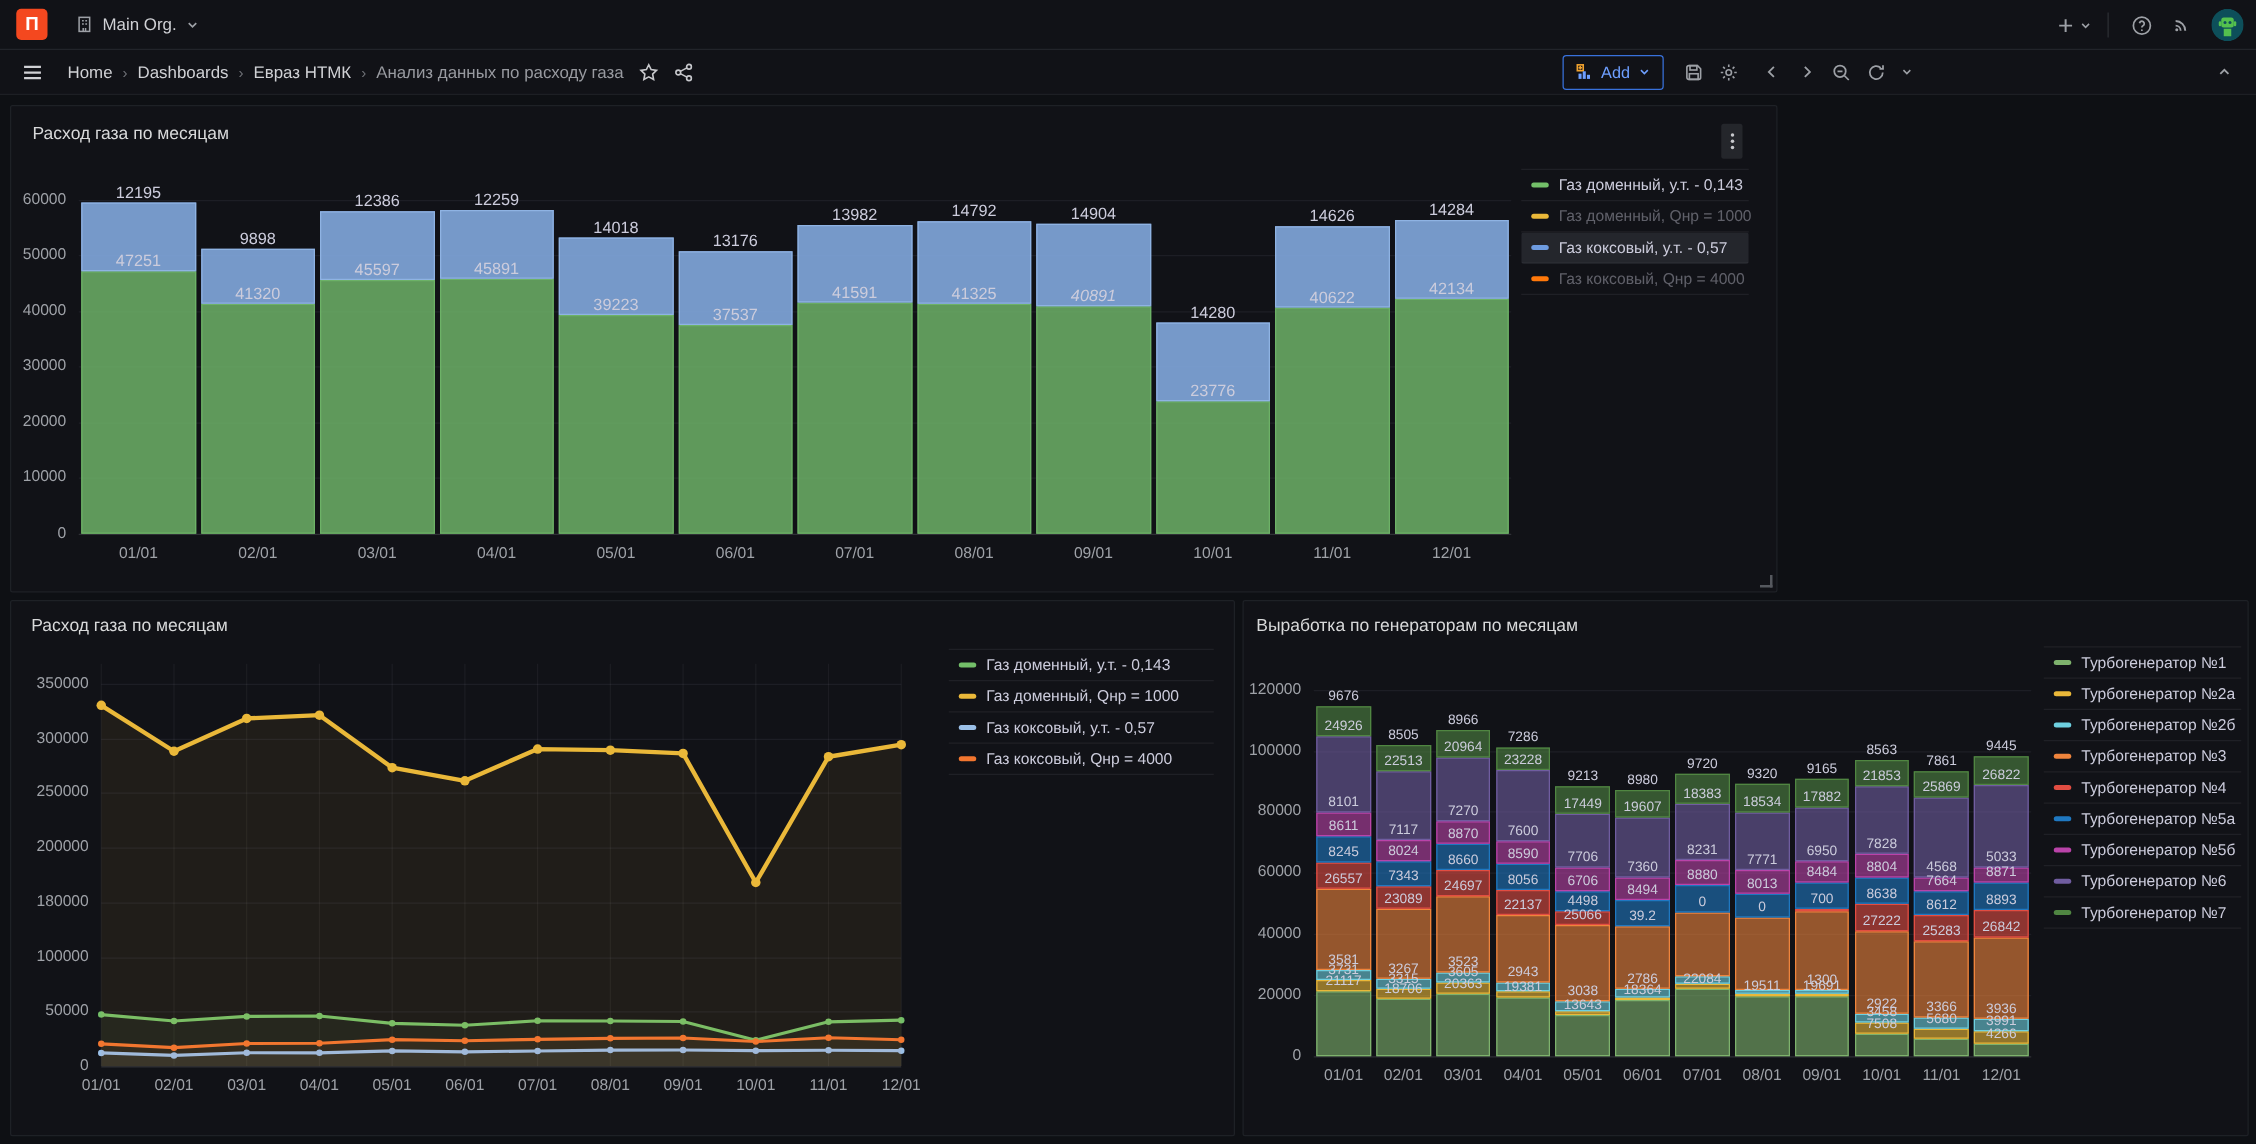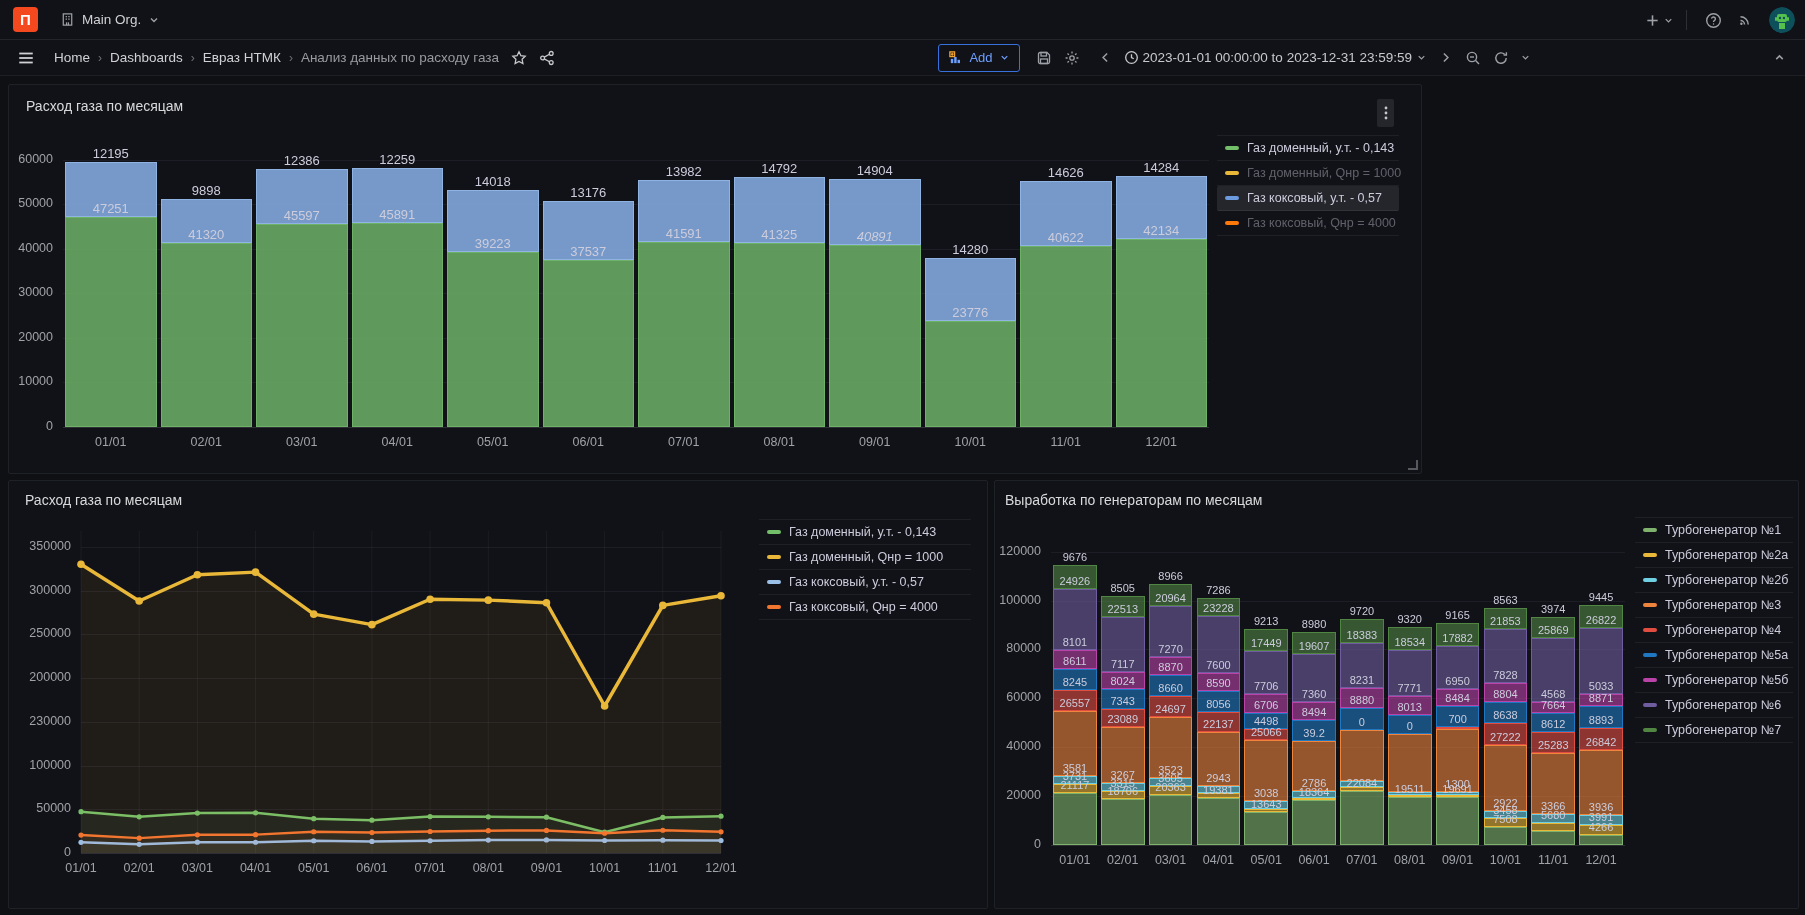--- a/index.html
+++ b/index.html
@@ -166,30 +166,20 @@
   </div>
   <div class="icon-btn">
     <svg class="ic" width="16" height="16" viewBox="0 0 16 16" fill="none" stroke="currentColor" stroke-width="1.3">
         <circle cx="8" cy="8" r="2.2"></circle>
         <path d="M8 1.6 v2 M8 12.4 v2 M1.6 8 h2 M12.4 8 h2 M3.5 3.5 l1.4 1.4 M11.1 11.1 l1.4 1.4 M12.5 3.5 l-1.4 1.4 M4.9 11.1 l-1.4 1.4"></path>
       </svg>
   </div>
   <div class="icon-btn" style="margin-left:6px;">
     <svg class="ic" width="13" height="13" viewBox="0 0 16 16" fill="none" stroke="currentColor" stroke-width="1.8">
         <polyline points="10,3 5,8 10,13"></polyline>
-      </svg>
-  </div>
-  <div class="icon-btn" style="width:auto;padding:0 4px;">
-    <svg class="ic" width="15" height="15" viewBox="0 0 16 16" fill="none" stroke="#c7c8cc" stroke-width="1.4">
-        <circle cx="8" cy="8" r="6.2"></circle>
-        <polyline points="8,4.5 8,8 10.4,9.3"></polyline>
-      </svg>
-    <span class="timetext">2023-01-01 00:00:00 to 2023-12-31 23:59:59</span>
-    <svg class="ic" width="11" height="11" viewBox="0 0 16 16" fill="none" stroke="currentColor" stroke-width="1.8">
-        <polyline points="4,6 8,10 12,6"></polyline>
       </svg>
   </div>
   <div class="icon-btn">
     <svg class="ic" width="13" height="13" viewBox="0 0 16 16" fill="none" stroke="currentColor" stroke-width="1.8">
         <polyline points="6,3 11,8 6,13"></polyline>
       </svg>
   </div>
   <div class="icon-btn">
     <svg class="ic" width="16" height="16" viewBox="0 0 16 16" fill="none" stroke="currentColor" stroke-width="1.4">
         <circle cx="7" cy="7" r="4.6"></circle>
@@ -395,21 +385,21 @@
         <circle cx="581.8181818181818" cy="299.25" r="2.6" fill="#f2762f"></circle>
         <circle cx="640" cy="300.825" r="2.6" fill="#f2762f"></circle>
       </svg>
       <div class="gridline zero" style="top: 322px;"></div>
       <div class="ytick" style="top: 314px;">0</div>
       <div class="gridline" style="top: 278.25px;"></div>
       <div class="ytick" style="top: 270.25px;">50000</div>
       <div class="gridline" style="top: 234.5px;"></div>
       <div class="ytick" style="top: 226.5px;">100000</div>
       <div class="gridline" style="top: 190.75px;"></div>
-      <div class="ytick" style="top: 182.75px;">230000</div>
+      <div class="ytick" style="top: 182.75px;">180000</div>
       <div class="gridline" style="top: 147px;"></div>
       <div class="ytick" style="top: 139px;">200000</div>
       <div class="gridline" style="top: 103.25px;"></div>
       <div class="ytick" style="top: 95.25px;">250000</div>
       <div class="gridline" style="top: 59.5px;"></div>
       <div class="ytick" style="top: 51.5px;">300000</div>
       <div class="gridline" style="top: 15.75px;"></div>
       <div class="ytick" style="top: 7.75px;">350000</div>
       <div class="xtick" style="left: -40px; width: 80px; top: 330px;">01/01</div>
       <div class="xtick" style="left: 18.1818px; width: 80px; top: 330px;">02/01</div>
@@ -645,21 +635,21 @@
       <div class="seg" style="left: 480.333px; width: 43.8333px; bottom: 132.159px; height: 11.1662px; background: rgba(186, 67, 169, 0.6); border-color: rgb(186, 67, 169);"></div>
       <div class="seg" style="left: 480.333px; width: 43.8333px; bottom: 143.325px; height: 63.2353px; background: rgba(112, 93, 160, 0.6); border-color: rgb(112, 93, 160);"></div>
       <div class="seg" style="left: 480.333px; width: 43.8333px; bottom: 206.56px; height: 21.6944px; background: rgba(80, 134, 66, 0.6); border-color: rgb(80, 134, 66);"></div>
       <div class="seg-label" style="left: 468.333px; width: 67.8333px; bottom: 24.3422px; font-size: 11px;">5680</div>
       <div class="seg-label" style="left: 468.333px; width: 67.8333px; bottom: 32.5702px; font-size: 11px;">3366</div>
       <div class="seg-label" style="left: 468.333px; width: 67.8333px; bottom: 94.3731px; font-size: 11px;">25283</div>
       <div class="seg-label" style="left: 468.333px; width: 67.8333px; bottom: 115.425px; font-size: 11px;">8612</div>
       <div class="seg-label" style="left: 468.333px; width: 67.8333px; bottom: 134.159px; font-size: 11px;">7664</div>
       <div class="seg-label" style="left: 468.333px; width: 67.8333px; bottom: 145.325px; font-size: 11px;">4568</div>
       <div class="seg-label" style="left: 468.333px; width: 67.8333px; bottom: 208.56px; font-size: 11px;">25869</div>
-      <div class="seg-label" style="left: 468.333px; width: 67.8333px; bottom: 230.255px; font-size: 11px;">3974</div>
+      <div class="seg-label" style="left: 468.333px; width: 67.8333px; bottom: 230.255px; font-size: 11px;">7861</div>
       <div class="xtick" style="left: 478.333px; width: 47.8333px; top: 316px;">11/01</div>
       <div class="seg" style="left: 528.167px; width: 43.8333px; bottom: 0px; height: 10.428px; background: rgba(126, 178, 109, 0.6); border-color: rgb(126, 178, 109);"></div>
       <div class="seg" style="left: 528.167px; width: 43.8333px; bottom: 10.428px; height: 9.75578px; background: rgba(234, 184, 57, 0.6); border-color: rgb(234, 184, 57);"></div>
       <div class="seg" style="left: 528.167px; width: 43.8333px; bottom: 20.1838px; height: 9.62133px; background: rgba(110, 208, 224, 0.6); border-color: rgb(110, 208, 224);"></div>
       <div class="seg" style="left: 528.167px; width: 43.8333px; bottom: 29.8051px; height: 65.6138px; background: rgba(239, 132, 60, 0.6); border-color: rgb(239, 132, 60);"></div>
       <div class="seg" style="left: 528.167px; width: 43.8333px; bottom: 95.4189px; height: 21.7384px; background: rgba(226, 77, 66, 0.6); border-color: rgb(226, 77, 66);"></div>
       <div class="seg" style="left: 528.167px; width: 43.8333px; bottom: 117.157px; height: 21.6847px; background: rgba(31, 120, 193, 0.6); border-color: rgb(31, 120, 193);"></div>
       <div class="seg" style="left: 528.167px; width: 43.8333px; bottom: 138.842px; height: 12.3029px; background: rgba(186, 67, 169, 0.6); border-color: rgb(186, 67, 169);"></div>
       <div class="seg" style="left: 528.167px; width: 43.8333px; bottom: 151.145px; height: 65.5649px; background: rgba(112, 93, 160, 0.6); border-color: rgb(112, 93, 160);"></div>
       <div class="seg" style="left: 528.167px; width: 43.8333px; bottom: 216.71px; height: 23.0878px; background: rgba(80, 134, 66, 0.6); border-color: rgb(80, 134, 66);"></div>

